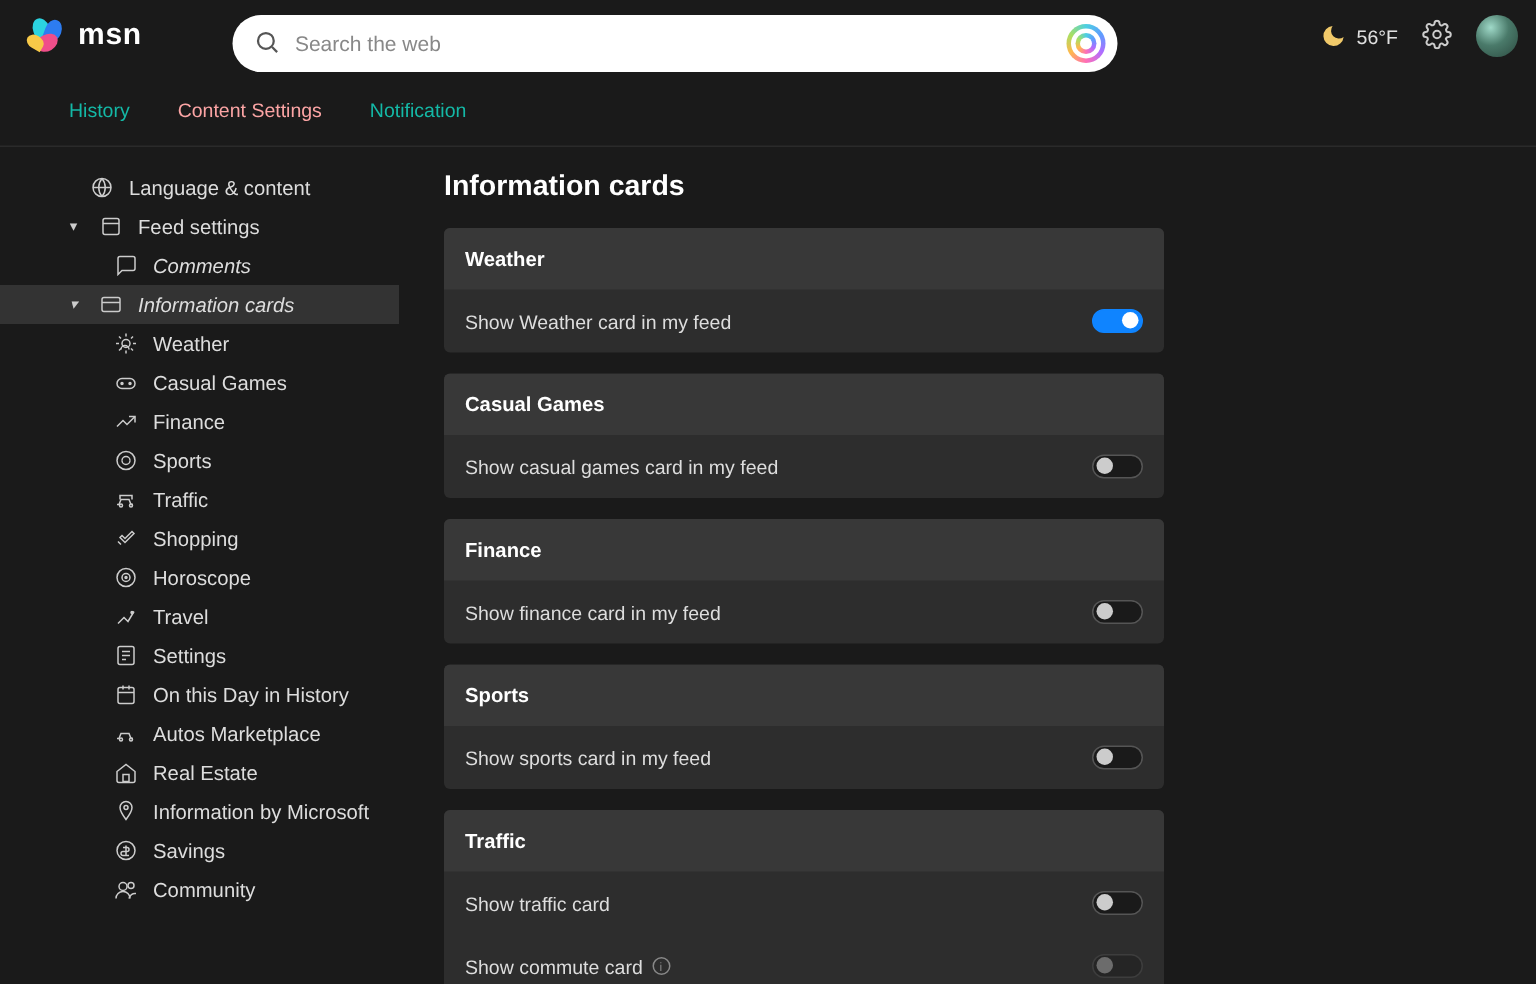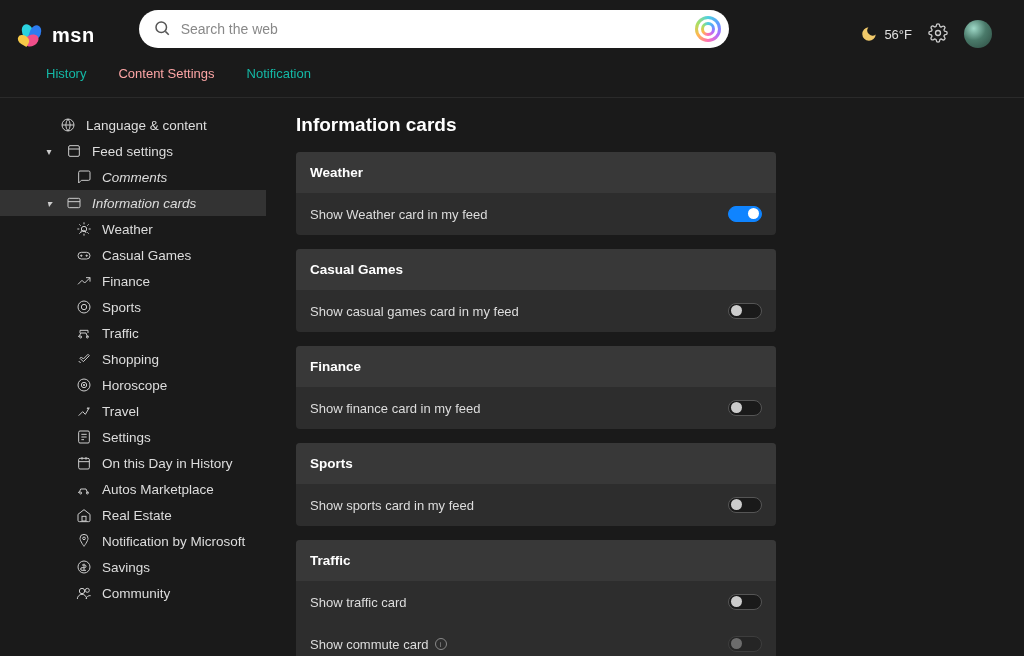--- a/index.html
+++ b/index.html
@@ -9,23 +9,23 @@
     font-family: "Segoe UI", -apple-system, sans-serif;
     font-size: 13px;
     width: 1024px;
     height: 656px;
     overflow: hidden;
   }
 
   
   .header {
     display: flex;
-    align-items: flex-end;
-    padding: 10px 32px 8px 20px;
-    gap: 4px;
+    align-items: flex-start;
+    padding: 10px 12px 8px 20px;
+    gap: 20px;
   }
   .logo-group { display: flex; align-items: center; gap: 6px; margin-right: 40px; }
   .logo-mark { width: 26px; height: 26px; position: relative; }
   .petal { position: absolute; width: 11px; height: 15px; border-radius: 50% 50% 50% 0; }
   .p1 { background:#2bd3e0; top:2px; left:2px; transform:rotate(-20deg);}
   .p2 { background:#2d7cf0; top:3px; left:10px; transform:rotate(20deg);}
   .p3 { background:#f04e8a; top:11px; left:6px; transform:rotate(60deg);}
   .p4 { background:#f7c948; top:12px; left:-1px; transform:rotate(-60deg); width:9px; height:12px;}
   .brand { font-weight:700; font-size:20px; color:#fff; letter-spacing:0.5px;}
 
@@ -357,21 +357,21 @@
           </span>
           <span>Real Estate</span>
         </div>
         <div class="side-item level2">
           <span class="side-icon">
             <svg viewBox="0 0 24 24">
               <path d="M12 2a6 6 0 0 0-6 6c0 4 6 12 6 12s6-8 6-12a6 6 0 0 0-6-6z"></path>
               <circle cx="12" cy="8" r="2"></circle>
             </svg>
           </span>
-          <span>Notification by Microsoft</span>
+          <span>Information by Microsoft</span>
         </div>
         <div class="side-item level2">
           <span class="side-icon">
             <svg viewBox="0 0 24 24">
               <circle cx="12" cy="12" r="9"></circle>
               <path d="M12 7v10M9 9h4a2 2 0 1 1 0 4H9a2 2 0 1 0 0 4h6"></path>
             </svg>
           </span>
           <span>Savings</span>
         </div>

